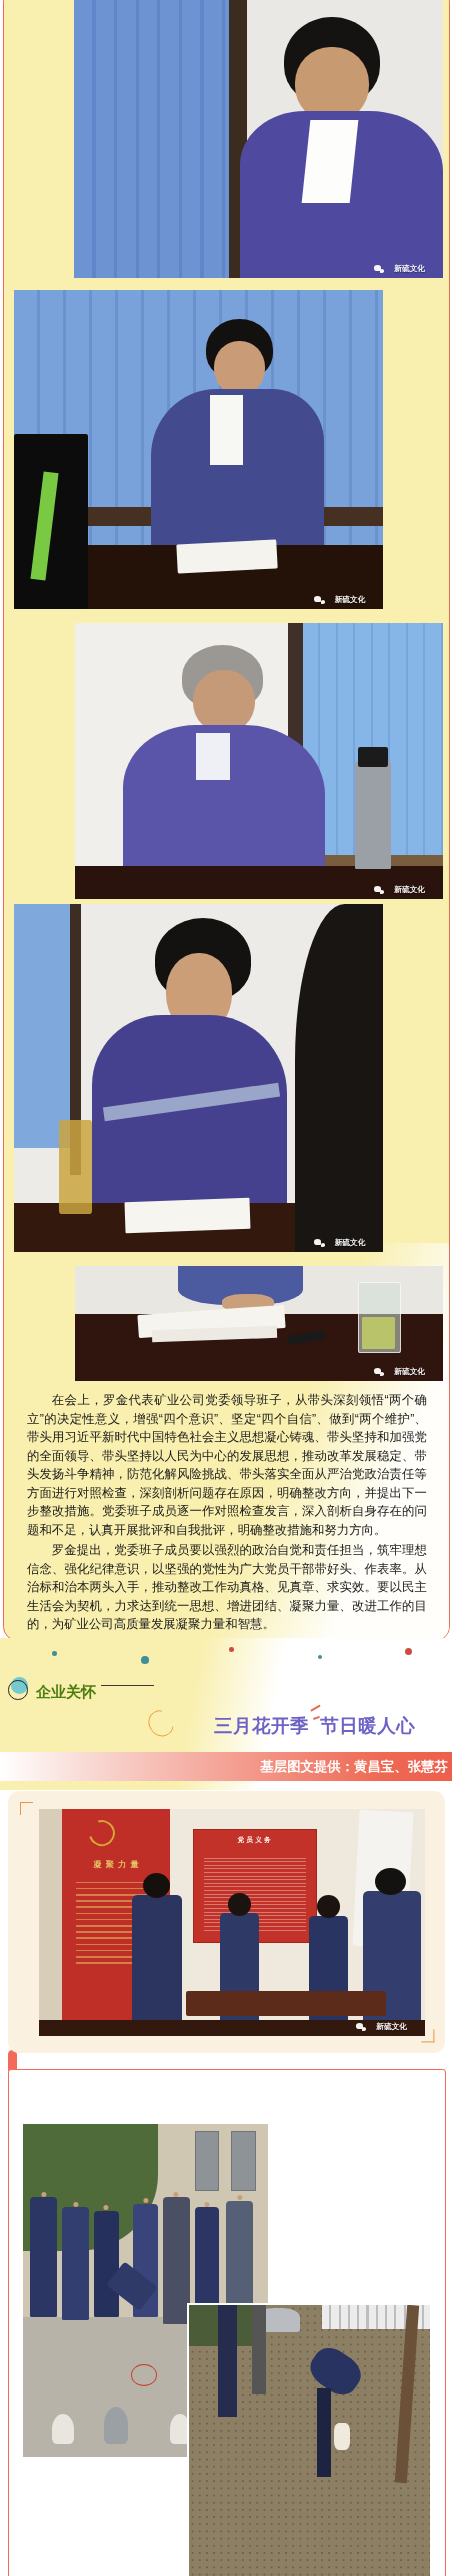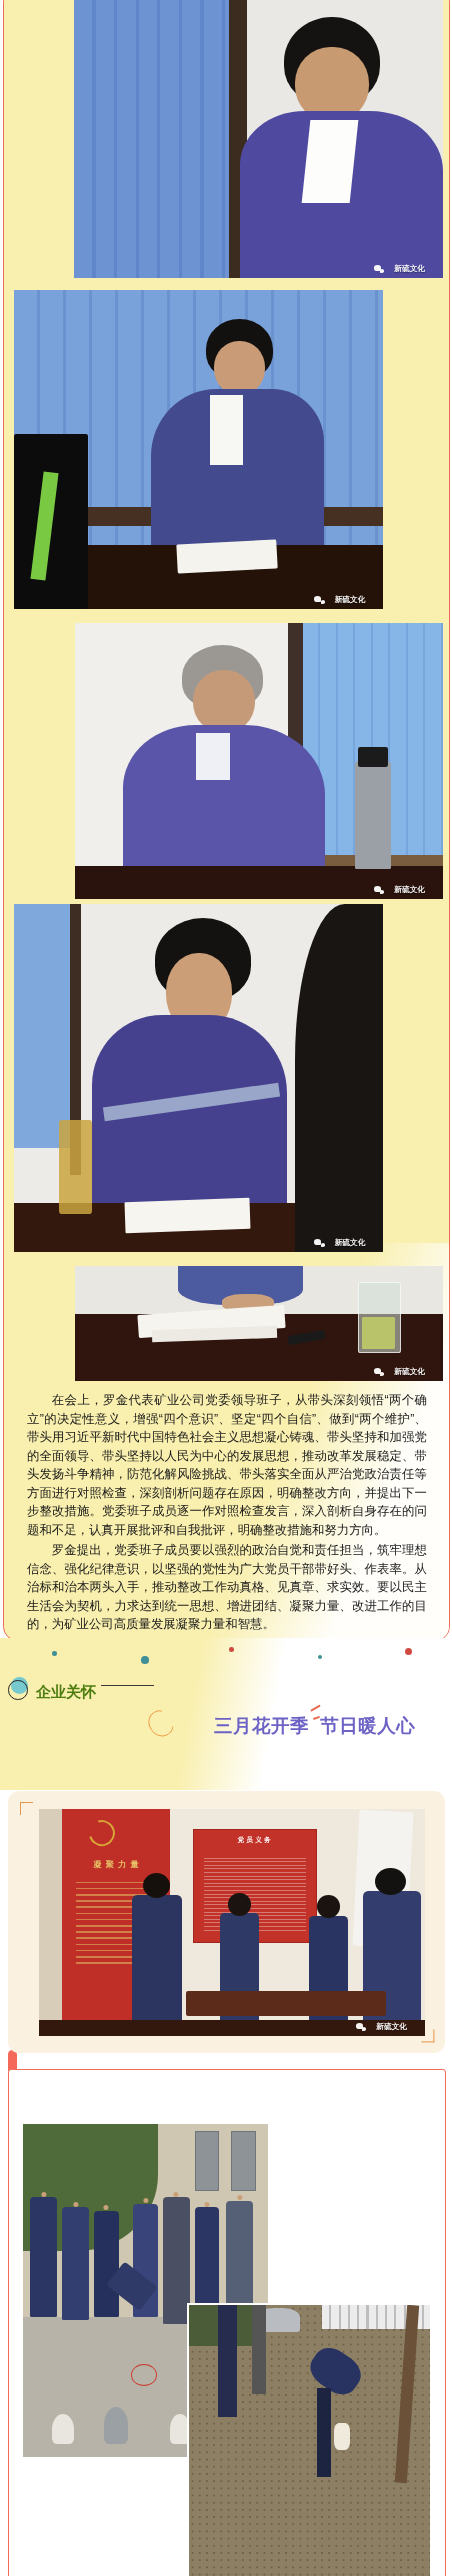--- a/index.html
+++ b/index.html
@@ -152,20 +152,23 @@
   <div class="circle-t" style="left:11.3px;top:1677px;background:#76c9cf;"></div>
   <div class="circle-o" style="left:8.2px;top:1680px;"></div>
   <div class="sec-title" style="left:36px;top:1683px;">企业关怀</div>
   <div class="hline" style="left:101px;top:1685px;width:53px;"></div>
 
   <div class="ring" style="left:149px;top:1710px;"></div>
   <div class="banner-title" style="left:188px;top:1713px;margin-left:26px;">三月花开季  节日暖人心</div>
   <div class="dash" style="left:310px;top:1707px;width:11.3px;height:2.1px;transform:rotate(-30deg);"></div>
   <div class="dash" style="left:313px;top:1717px;width:6.7px;height:2.1px;transform:rotate(-20deg);"></div>
 
+  <div class="credit">
+    <span>基层图文提供：黄昌宝、张慧芬</span>
+  </div>
 
   <div class="cream"></div>
   <div class="crn" style="left:19.6px;top:1802px;"></div>
   <div class="crn" style="left:421px;top:2029px;transform:rotate(180deg);"></div>
 
   <div class="ph" style="left:39px;top:1809px;width:386px;height:227px;background:#efe8dd;z-index:2;">
     <div class="s" style="left:0;top:0;width:6%;height:100%;background:#d8cdb8;"></div>
     <div class="s" style="left:6%;top:0;width:28%;height:100%;background:#bf2f27;"></div>
     <div class="s" style="left:13%;top:5%;width:21.6px;height:21.6px;border:2.1px solid #d8a436;border-radius:50%;border-left-color:transparent;transform:rotate(28deg);"></div>
     <div class="s" style="left:9%;top:22%;width:23%;text-align:center;color:#e7c267;font-size:8.2px;font-weight:bold;letter-spacing:4.1px;">凝聚力量</div>

